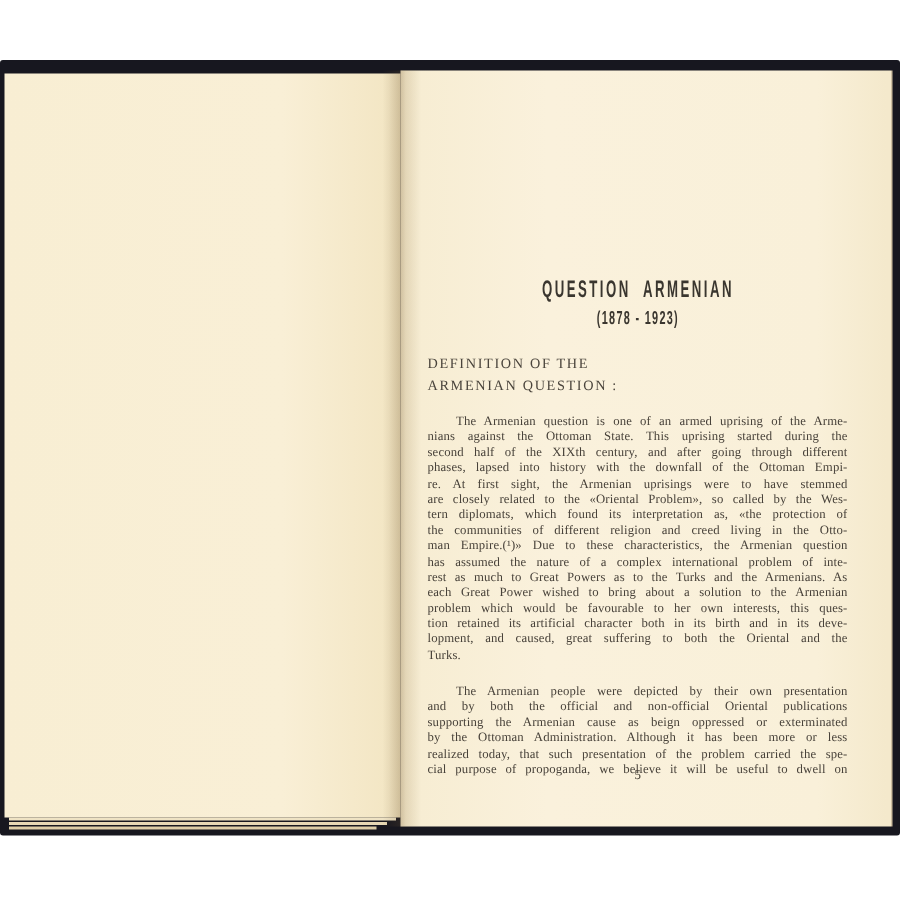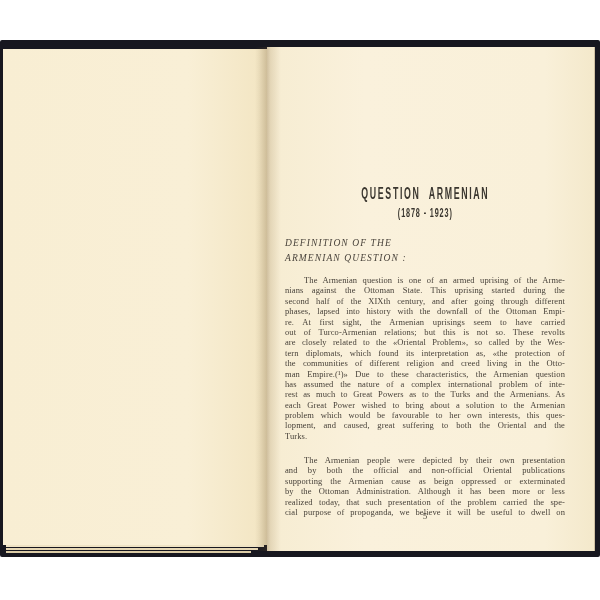--- a/index.html
+++ b/index.html
@@ -62,21 +62,21 @@
   .book-subtitle span{
     display:inline-block;
     font-family:"Liberation Sans", sans-serif;
     font-weight:bold;font-size:12.5px;line-height:14px;
     letter-spacing:1.5px;
     color:#3a362f;
     transform:scaleX(0.58);
     white-space:nowrap;
   }
 
-  .heading-block{position:absolute;top:189px;width:100%;font-style:italic;}
+  .heading-block{position:absolute;top:189px;width:100%;}
   .heading-line{
     font-size:9.5px;line-height:15px;letter-spacing:1.1px;
     color:#4a443c;white-space:nowrap;
   }
 
   .para{position:absolute;width:100%;}
   .para1{top:228px;}
   .para2{top:408px;}
   .bline{
     height:10.4px;line-height:10.4px;overflow:hidden;
@@ -115,30 +115,30 @@
       <div class="heading-block">
         <div class="heading-line">DEFINITION OF THE</div>
         <div class="heading-line">ARMENIAN QUESTION :</div>
       </div>
 
       <div class="para para1" data-last-align="left">
           <div class="bline first">The Armenian question is one of an armed uprising of the Arme-</div>
           <div class="bline">nians against the Ottoman State. This uprising started during the</div>
           <div class="bline">second half of the XIXth century, and after going through different</div>
           <div class="bline">phases, lapsed into history with the downfall of the Ottoman Empi-</div>
-          <div class="bline">re. At first sight, the Armenian uprisings seem to have carried</div>
-          <div class="bline">out of Turco-Armenian relations; but this is not so. These revolts</div>
+          <div class="bline">re. At first sight, the Armenian uprisings were to have stemmed</div>
           <div class="bline">are closely related to the «Oriental Problem», so called by the Wes-</div>
           <div class="bline">tern diplomats, which found its interpretation as, «the protection of</div>
           <div class="bline">the communities of different religion and creed living in the Otto-</div>
           <div class="bline">man Empire.(¹)» Due to these characteristics, the Armenian question</div>
           <div class="bline">has assumed the nature of a complex international problem of inte-</div>
           <div class="bline">rest as much to Great Powers as to the Turks and the Armenians. As</div>
           <div class="bline">each Great Power wished to bring about a solution to the Armenian</div>
           <div class="bline">problem which would be favourable to her own interests, this ques-</div>
+          <div class="bline">tion retained its artificial character both in its birth and in its deve-</div>
           <div class="bline">lopment, and caused, great suffering to both the Oriental and the</div>
           <div class="bline last">Turks.</div>
         </div>
 
       <div class="para para2" data-last-align="justify">
           <div class="bline first">The Armenian people were depicted by their own presentation</div>
           <div class="bline">and by both the official and non-official Oriental publications</div>
           <div class="bline">supporting the Armenian cause as beign oppressed or exterminated</div>
           <div class="bline">by the Ottoman Administration. Although it has been more or less</div>
           <div class="bline">realized today, that such presentation of the problem carried the spe-</div>

